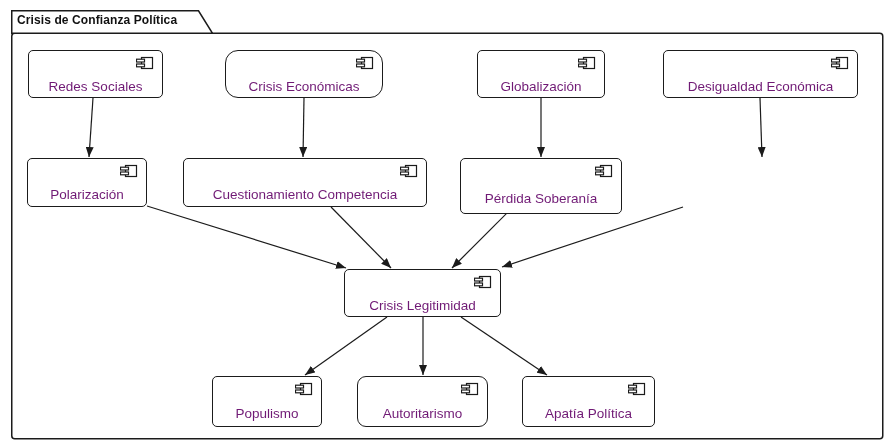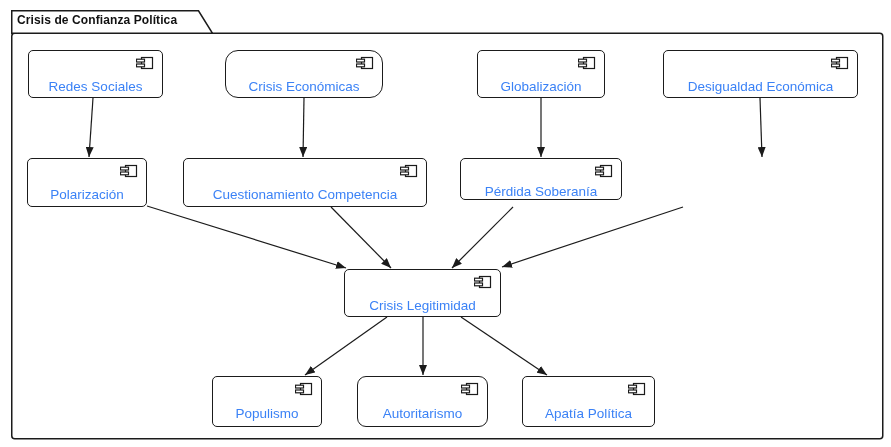--- a/index.html
+++ b/index.html
@@ -13,21 +13,21 @@
   .frame-title {
     position: absolute; left: 17px; top: 13px;
     font-size: 12px; font-weight: bold; color: #111111;
     white-space: nowrap; letter-spacing: 0.1px;
   }
   .node {
     position: absolute; box-sizing: border-box;
     background: #ffffff; border: 1.5px solid #1b1b1b; border-radius: 5px;
     display: flex; align-items: center; justify-content: center;
     padding-top: 24px;
-    font-size: 13.5px; color: #3b82f6; white-space: nowrap;
+    font-size: 13.5px; color: #701a75; white-space: nowrap;
   }
   .node .cicon { position: absolute; top: 5px; right: 8px; }
   .node .label { pointer-events: none; }
 </style>
 </head>
 <body>
 
 <div class="canvas">
 
   <svg class="wires" width="891" height="447" viewBox="0 0 891 447">
@@ -105,21 +105,21 @@
 
   <div class="node" style="left:183px; top:158px; width:244px; height:49px;">
     <svg class="cicon" width="18" height="14" viewBox="0 0 18 14">
       <rect x="5.5" y="1.5" width="11" height="11" fill="#ffffff" stroke="#1b1b1b" stroke-width="1.2"></rect>
       <rect x="0.5" y="3.2" width="8" height="2.8" fill="#ffffff" stroke="#1b1b1b" stroke-width="1.2"></rect>
       <rect x="0.5" y="8" width="8" height="2.8" fill="#ffffff" stroke="#1b1b1b" stroke-width="1.2"></rect>
     </svg>
     <span class="label">Cuestionamiento Competencia</span>
   </div>
 
-  <div class="node" style="left:460px; top:158px; width:162px; height:42px;">
+  <div class="node" style="left:460px; top:158px; width:162px; height:56px;">
     <svg class="cicon" width="18" height="14" viewBox="0 0 18 14">
       <rect x="5.5" y="1.5" width="11" height="11" fill="#ffffff" stroke="#1b1b1b" stroke-width="1.2"></rect>
       <rect x="0.5" y="3.2" width="8" height="2.8" fill="#ffffff" stroke="#1b1b1b" stroke-width="1.2"></rect>
       <rect x="0.5" y="8" width="8" height="2.8" fill="#ffffff" stroke="#1b1b1b" stroke-width="1.2"></rect>
     </svg>
     <span class="label">Pérdida Soberanía</span>
   </div>
 
 
   <div class="node" style="left:344px; top:269px; width:157px; height:48px;">

